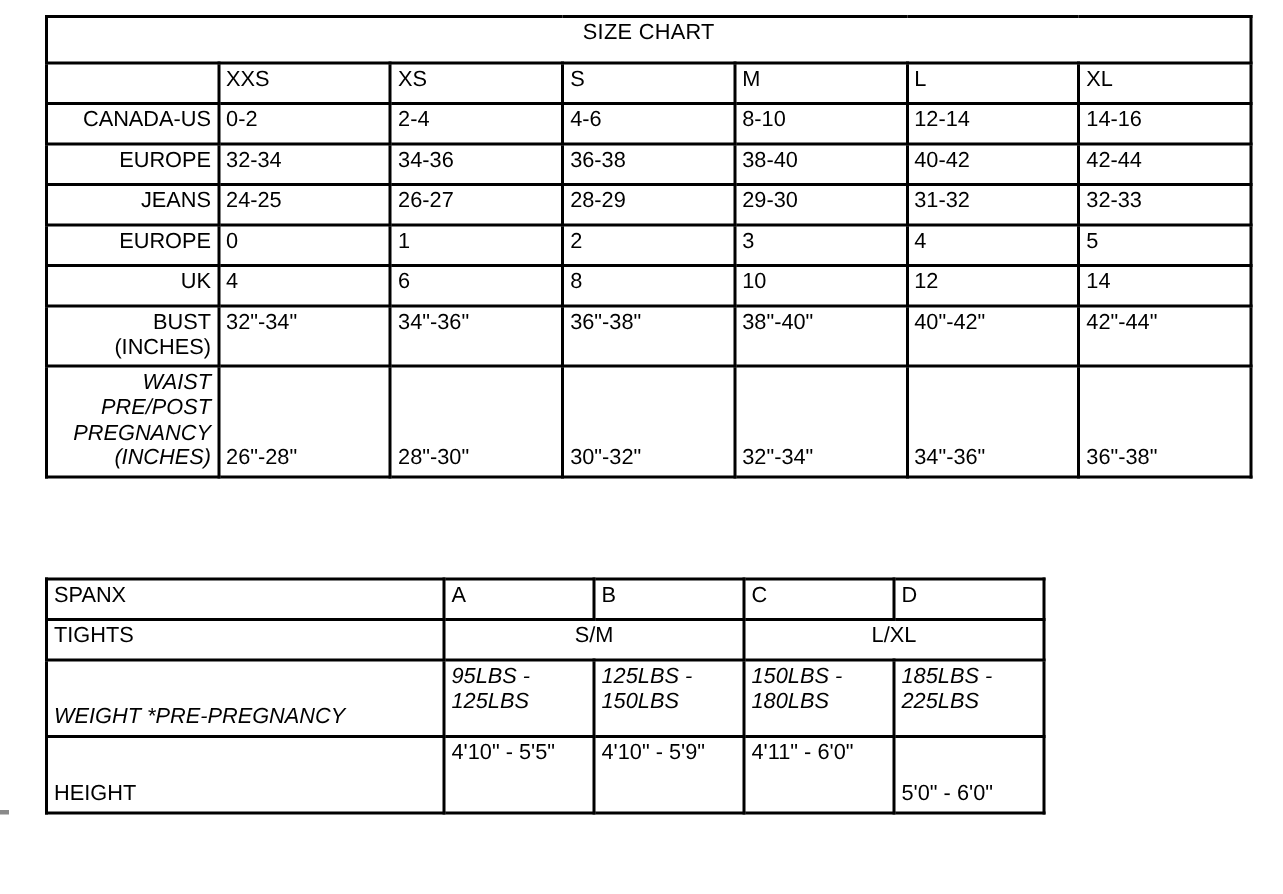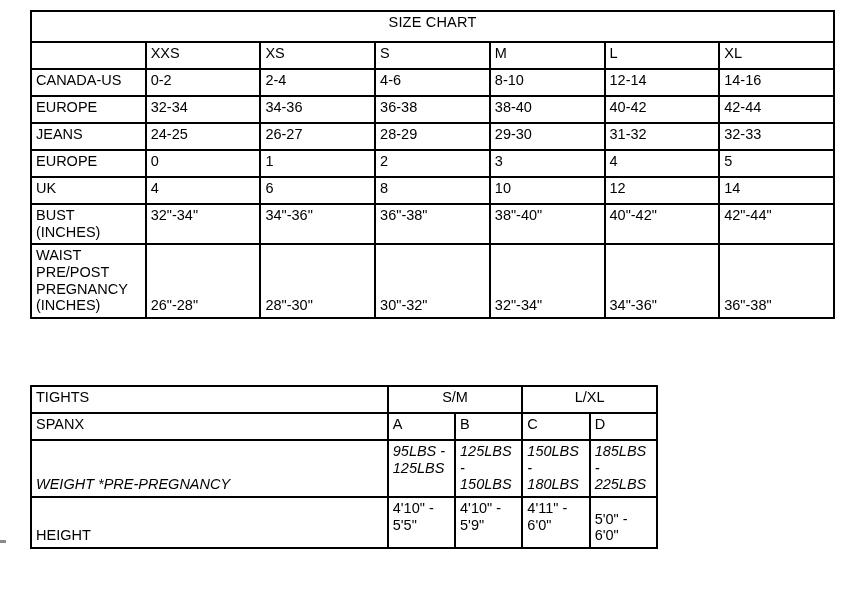--- a/index.html
+++ b/index.html
@@ -44,30 +44,32 @@
     line-height: 1.15;
   }
   .size-chart .title-cell {
     text-align: center;
     height: 24px;
     font-size: 14.5px;
     letter-spacing: 0.2px;
   }
   .size-chart .rowlabel {
     width: 250px;
+    text-align: right;
   }
   .size-chart .datacell {
     width: 92px;
   }
   .size-chart .tall td {
     height: 52px;
     vertical-align: bottom;
   }
   .size-chart .tall td.rowlabel {
     vertical-align: top;
+    font-style: italic;
   }
 
   
   .spanx-chart {
     position: absolute;
     left: 30px;
     top: 385px;
     width: 628px;
     font-size: 14.5px;
   }
@@ -207,31 +209,31 @@
         <td class="datacell">32"-34"</td>
         <td class="datacell">34"-36"</td>
         <td class="datacell">36"-38"</td>
       </tr>
     </tbody>
   </table>
 
   <table class="spanx-chart">
     <tbody>
       <tr>
-        <td class="rowlabel">TIGHTS</td>
-        <td class="datacell merge-center" colspan="2">S/M</td>
-        <td class="datacell merge-center" colspan="2">L/XL</td>
-      </tr>
-
-      <tr>
         <td class="rowlabel">SPANX</td>
         <td class="datacell">A</td>
         <td class="datacell">B</td>
         <td class="datacell">C</td>
         <td class="datacell">D</td>
+      </tr>
+
+      <tr>
+        <td class="rowlabel">TIGHTS</td>
+        <td class="datacell merge-center" colspan="2">S/M</td>
+        <td class="datacell merge-center" colspan="2">L/XL</td>
       </tr>
 
       <tr class="tall">
         <td class="rowlabel">WEIGHT *PRE-PREGNANCY</td>
         <td class="datacell">95LBS - 125LBS</td>
         <td class="datacell">125LBS - 150LBS</td>
         <td class="datacell">150LBS - 180LBS</td>
         <td class="datacell">185LBS - 225LBS</td>
       </tr>
 

